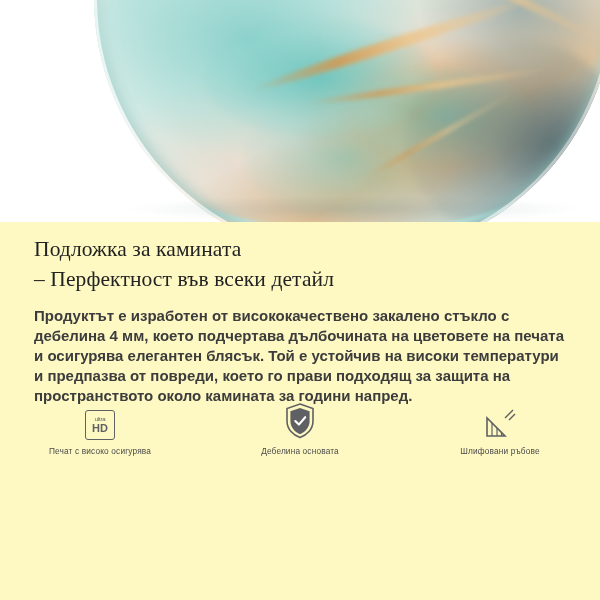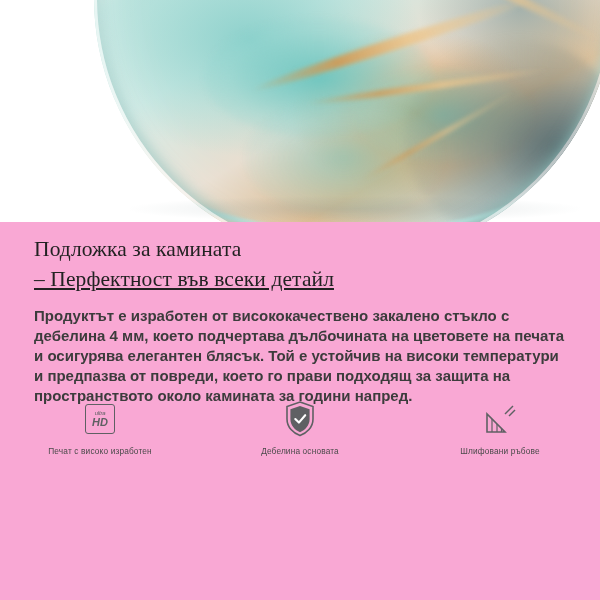--- a/index.html
+++ b/index.html
@@ -10,21 +10,21 @@
     height: 600px;
     background: #ffffff;
     font-family: "Liberation Sans", sans-serif;
     overflow: hidden;
   }
 
   .page {
     position: relative;
     width: 600px;
     height: 600px;
-    background: #f9a8d4;
+    background: #fef9c3;
     overflow: hidden;
   }
 
   
   .hero {
     position: absolute;
     left: 0; top: 0;
     width: 600px;
     height: 222px;
     overflow: hidden;
@@ -112,21 +112,21 @@
   .headline {
     margin: 0;
     padding: 12px 34px 0 34px;
     font-family: "Liberation Serif", serif;
     font-size: 21.5px;
     line-height: 30px;
     font-weight: 400;
     color: #222222;
     letter-spacing: .1px;
   }
-  .headline .line2 { display: block; text-decoration: underline; }
+  .headline .line2 { display: block; }
   .body-copy {
     margin: 0;
     padding: 12px 34px 0 34px;
     font-size: 15px;
     line-height: 20px;
     color: #3c3c3c;
     font-weight: 700;
   }
 
   
@@ -142,23 +142,22 @@
   }
   .feature {
     display: flex;
     flex-direction: column;
     align-items: center;
     justify-content: flex-start;
   }
   .feature .ico {
     height: 42px;
     display: flex;
-    align-items: center;
+    align-items: flex-end;
     justify-content: center;
-    font-style: italic;
   }
   .feature .cap {
     margin-top: 6px;
     font-size: 8.3px;
     color: #4a4a4a;
     text-align: center;
     letter-spacing: .15px;
   }
 
   
@@ -220,21 +219,21 @@
   <div class="features">
 
 
     <div class="feature">
       <div class="ico">
         <div class="hd-badge">
           <span class="u">ultra</span>
           <span class="hd">HD</span>
         </div>
       </div>
-      <div class="cap">Печат с високо изработен</div>
+      <div class="cap">Печат с високо осигурява</div>
     </div>
 
     <div class="feature">
       <div class="ico">
         <svg width="32" height="38" viewBox="0 0 32 38">
           <path d="M16 2 L29 6.5 V19 C29 27.5 22.6 33.2 16 35.6 C9.4 33.2 3 27.5 3 19 V6.5 Z" fill="none" stroke="#5f6063" stroke-width="1.6"></path>
           <path d="M16 6 L25.6 9.3 V19 C25.6 25.6 20.9 30.2 16 32.2 C11.1 30.2 6.4 25.6 6.4 19 V9.3 Z" fill="#5f6063"></path>
           <path d="M11.3 19 L14.9 22.6 L21.2 15.2" fill="none" stroke="#ffffff" stroke-width="2.1" stroke-linecap="round" stroke-linejoin="round"></path>
         </svg>
       </div>

